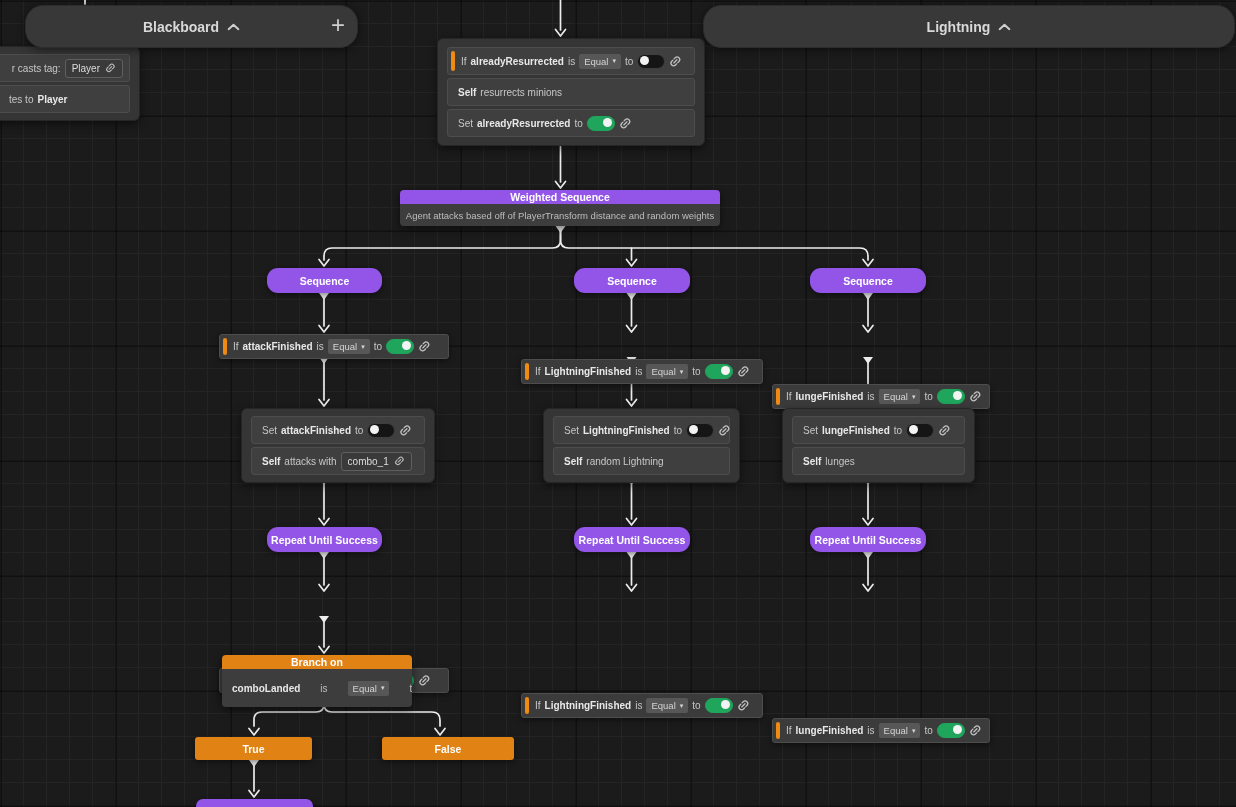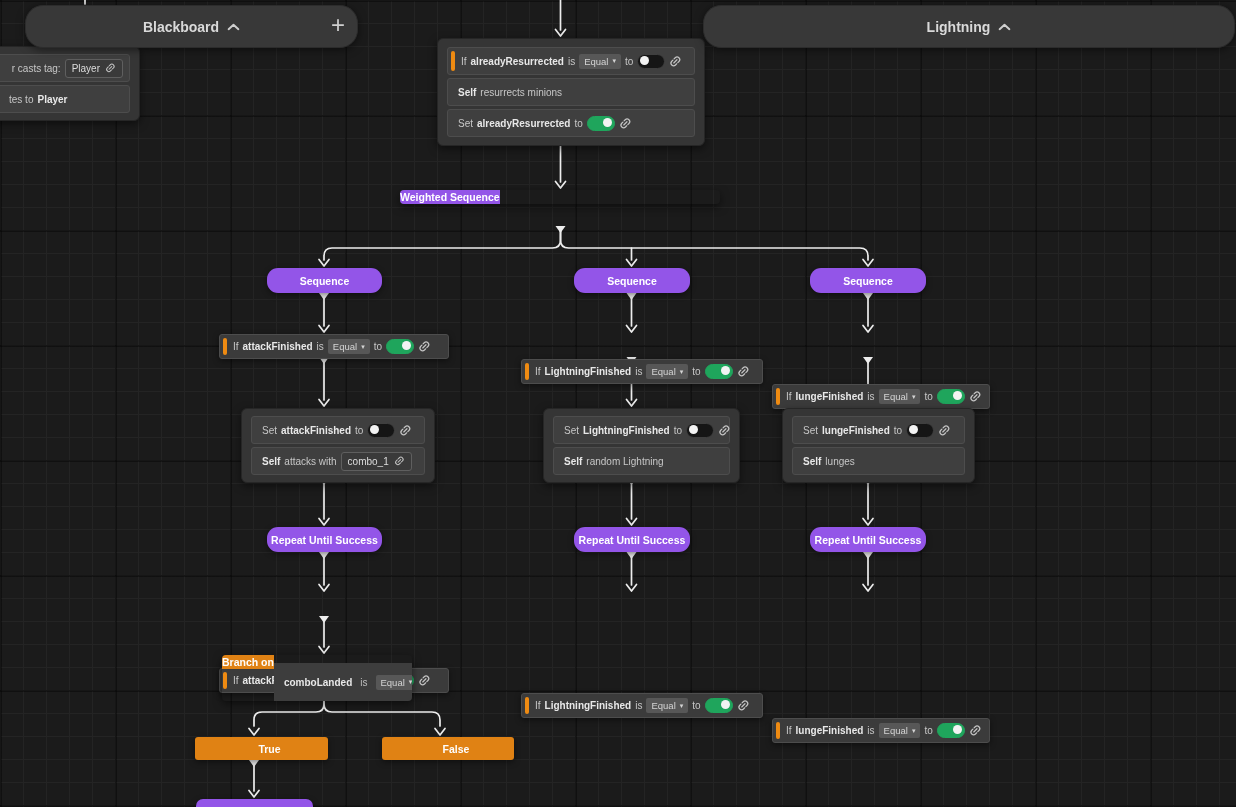--- a/index.html
+++ b/index.html
@@ -45,30 +45,30 @@
   .toggle.on .knob{left:auto;right:2px;}
   .link-icon{width:13px;height:9px;flex:none;transform:rotate(-45deg);cursor:pointer;}
   .link-icon path{stroke:#c4c4c4;stroke-width:1.5;fill:none;stroke-linecap:round;}
   .chip{display:inline-flex;align-items:center;gap:5px;background:#3a3a3a;border:1px solid #5f5f5f;
     border-radius:3px;padding:0 6px;height:17px;color:#dcdcdc;flex:none;cursor:pointer;}
   .chip .link-icon{width:11px;height:8px;}
 
   .purple-node{background:var(--purple);border-radius:11px;display:flex;align-items:center;justify-content:center;
     font-size:10.5px;font-weight:bold;color:#fff;box-shadow:0 2px 6px rgba(0,0,0,.45);}
   .orange-node{background:var(--orange);border-radius:3px;display:flex;align-items:center;justify-content:center;
-    font-size:10.5px;font-weight:bold;color:#fdfdfd;box-shadow:0 2px 6px rgba(0,0,0,.45);padding-left:16px;}
-
-  .header-node{border-radius:4px;overflow:hidden;box-shadow:0 3px 8px rgba(0,0,0,.5);display:flex;flex-direction:row;}
+    font-size:10.5px;font-weight:bold;color:#fdfdfd;box-shadow:0 2px 6px rgba(0,0,0,.45);}
+
+  .header-node{border-radius:4px;overflow:hidden;box-shadow:0 3px 8px rgba(0,0,0,.5);display:flex;flex-direction:column;}
   .header-node .hd{height:14px;display:flex;align-items:center;justify-content:center;
     font-size:10.5px;font-weight:bold;color:#fff;flex:none;}
   .header-node .hd.purple{background:var(--purple);}
   .header-node .hd.orange{background:var(--orange);color:#fdfdfd;}
   .header-node .bd{background:#3d3d3d;display:flex;align-items:center;color:#bdbdbd;}
   .ws-bd{height:22px;justify-content:center;font-size:9.5px;}
-  .branch-bd{height:38px;gap:8px;padding:0 6px 0 10px;font-size:10px;white-space:nowrap;margin-top:8px;}
+  .branch-bd{height:38px;gap:20px;padding:0 6px 0 10px;font-size:10px;white-space:nowrap;}
 </style>
 </head>
 <body>
 
 <div id="canvas">
 
   <svg class="edges" width="1236" height="807">
     <g>
         <path class="e" d="M85 0 V4"></path>
       </g>
@@ -199,20 +199,21 @@
           <span class="knob"></span>
         </span>
       <svg class="link-icon" viewBox="0 0 16 10">
           <path d="M7 1.5H5a3.25 3.25 0 0 0 0 6.5h2 M9 1.5h2a3.25 3.25 0 0 1 0 6.5H9 M5.2 4.75h5.6"></path>
         </svg>
     </div>
   </div>
 
   <div class="abs header-node" style="left:400px;top:190px;width:320px;">
     <div class="hd purple">Weighted Sequence</div>
+    <div class="bd ws-bd">Agent attacks based off of PlayerTransform distance and random weights</div>
   </div>
 
   <div class="abs purple-node" style="left:267px;top:268px;width:115px;height:25px;">Sequence</div>
   <div class="abs purple-node" style="left:574px;top:268px;width:116px;height:25px;">Sequence</div>
   <div class="abs purple-node" style="left:810px;top:268px;width:116px;height:25px;">Sequence</div>
 
   <div class="abs cond-row" style="left:219px;top:334px;width:209px;">
     <span class="obar"></span>
     <span>If</span>
     <span class="b">attackFinished</span>
@@ -391,21 +392,21 @@
       <span class="toggle on">
           <span class="knob"></span>
         </span>
       <svg class="link-icon" viewBox="0 0 16 10">
           <path d="M7 1.5H5a3.25 3.25 0 0 0 0 6.5h2 M9 1.5h2a3.25 3.25 0 0 1 0 6.5H9 M5.2 4.75h5.6"></path>
         </svg>
     </div>
   </div>
 
   <div class="abs orange-node" style="left:195px;top:737px;width:117px;height:23px;">True</div>
-  <div class="abs orange-node" style="left:382px;top:737px;width:116px;height:23px;">False</div>
+  <div class="abs orange-node" style="left:382px;top:737px;width:132px;height:23px;">False</div>
 
   <div class="abs purple-node" style="left:196px;top:799px;width:117px;height:14px;"></div>
 
   <div class="panel" style="left:25px;width:331px;">
     <span>Blackboard</span>
     <svg class="chev" viewBox="0 0 12 7">
         <path d="M1.5 5.5 L6 1.5 L10.5 5.5"></path>
       </svg>
     <div class="plus">+</div>
   </div>

